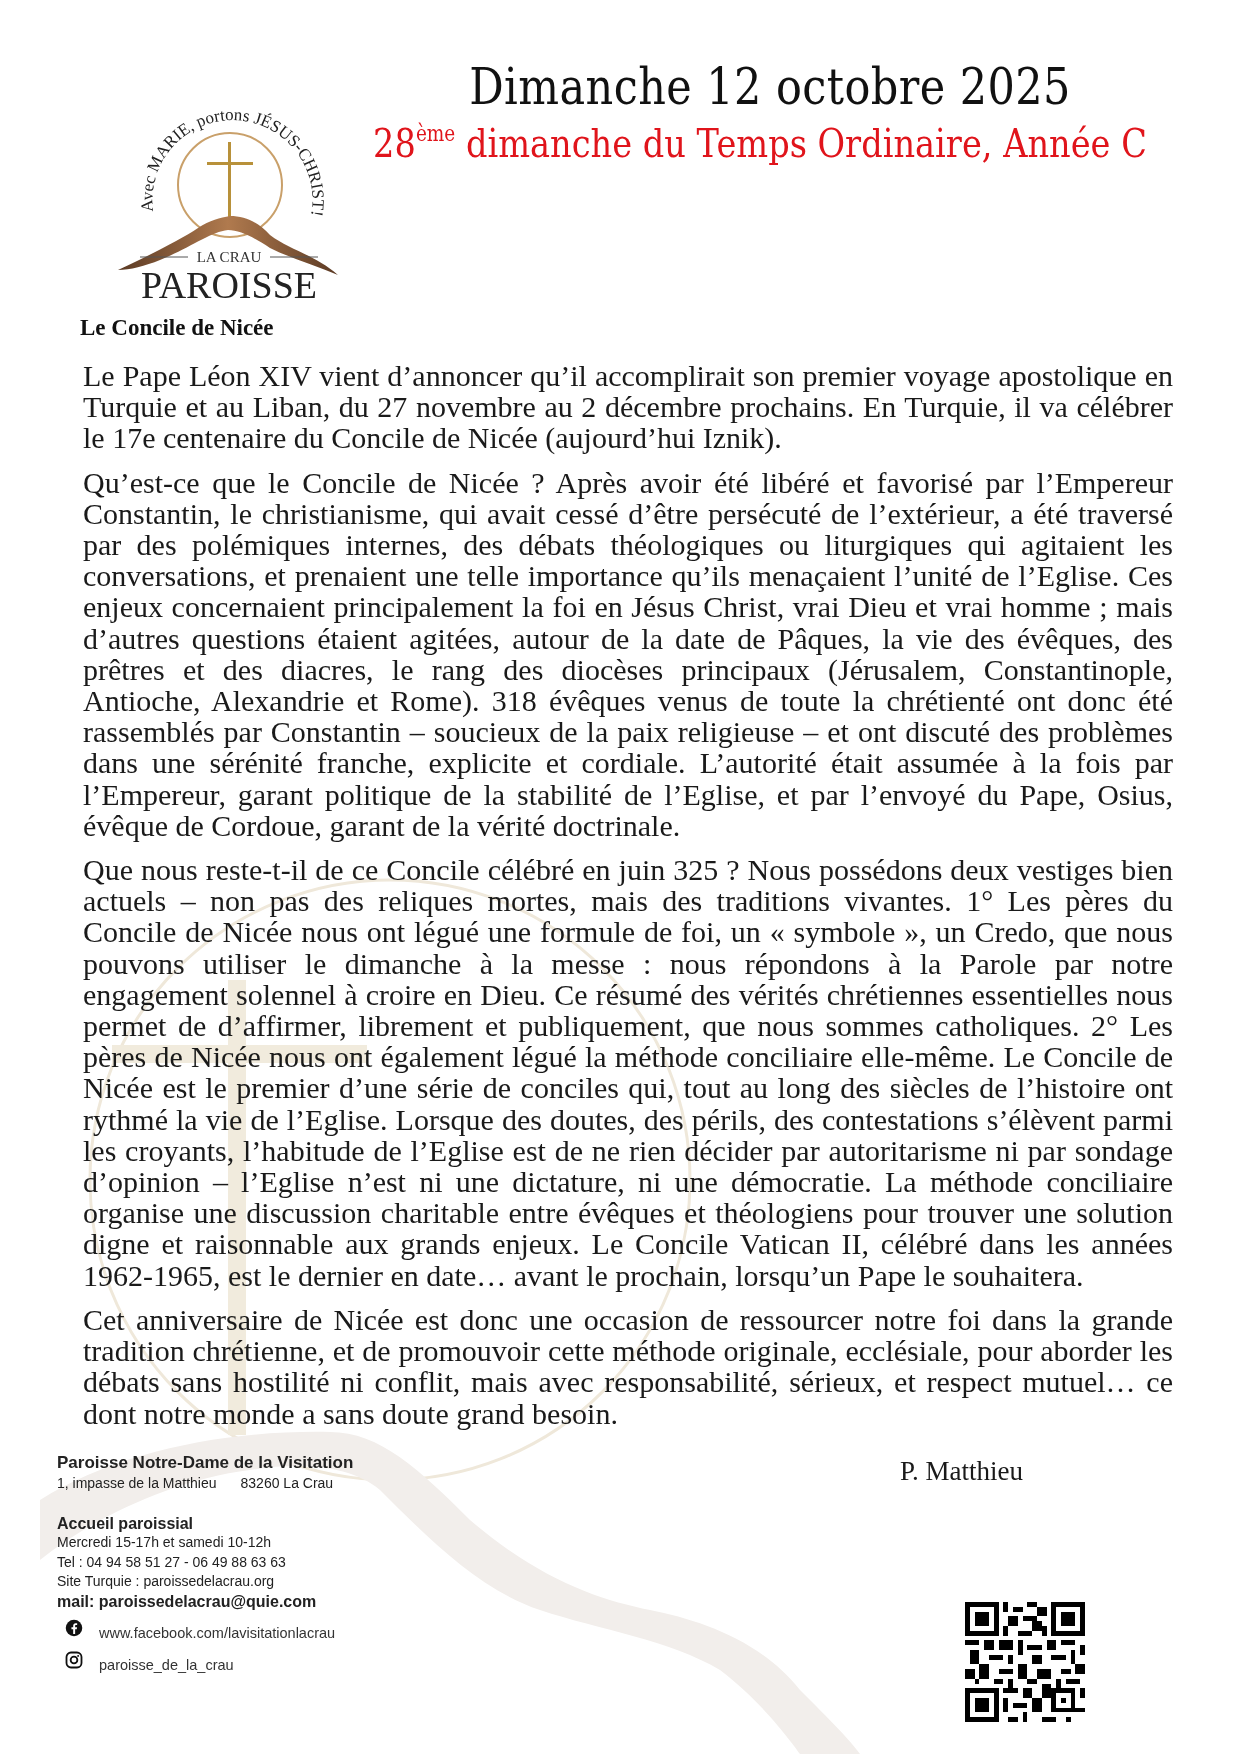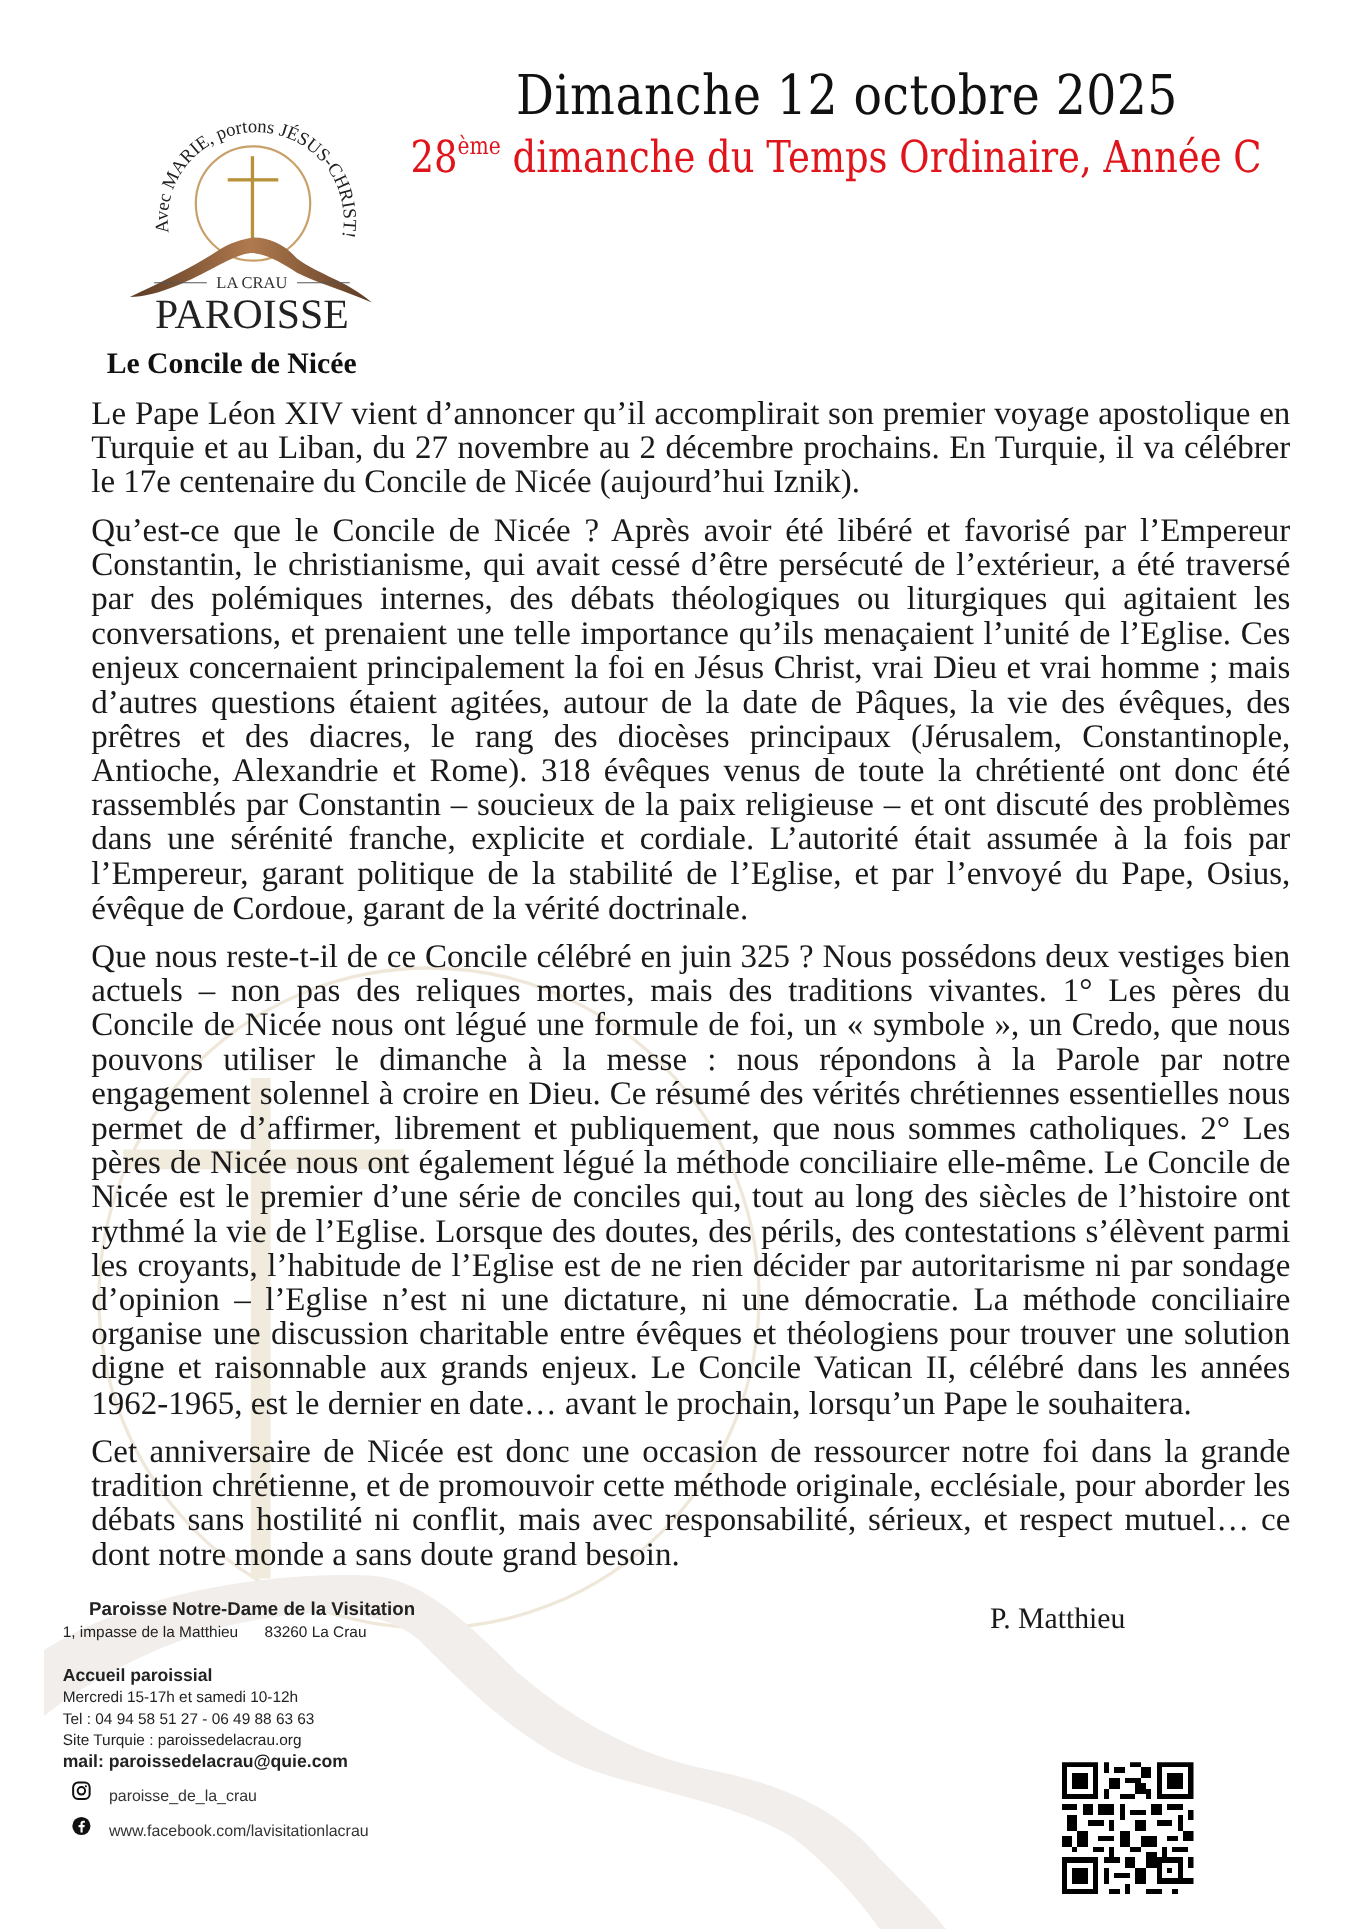--- a/index.html
+++ b/index.html
@@ -18,34 +18,34 @@
     }
     .sub-title {
       position: absolute; left: 290px; top: 120px; width: 940px; text-align: center;
       font-family: "DejaVu Serif", serif; font-size: 40px; color: #e0141b; white-space: nowrap;
       transform: scaleX(0.84); transform-origin: center top;
     }
     .sub-title sup { font-size: 22px; vertical-align: 16px; }
 
     
     .article-title {
-      position: absolute; left: 97px; top: 315px;
-      font-family: "Liberation Serif", serif; font-weight: bold; font-size: 27px; color: #111;
+      position: absolute; left: 80px; top: 315px;
+      font-family: "Liberation Serif", serif; font-weight: bold; font-size: 23px; color: #111;
     }
     .article {
       position: absolute; left: 83px; top: 360px; width: 1090px;
       font-family: "Liberation Serif", serif; font-size: 30px; line-height: 31.2px; color: #1a1a1a;
       text-align: justify; hyphens: manual;
     }
     .article p { margin: 0 0 13px 0; }
 
     
     .footer { position: absolute; left: 57px; top: 1452px; width: 400px;
       font-family: "Liberation Sans", sans-serif; color: #222; font-size: 14px; line-height: 19.5px; }
-    .footer .org { font-weight: bold; font-size: 17px; line-height: 22px; margin-left: 24px; }
+    .footer .org { font-weight: bold; font-size: 17px; line-height: 22px; }
     .footer .addr { font-size: 14px; }
     .footer .addr .cp { margin-left: 24px; }
     .footer .gap { height: 20px; }
     .footer .strong { font-weight: bold; font-size: 16px; }
     .social { display: flex; align-items: flex-end; margin-top: 8px; }
     .social .ico { width: 18px; height: 18px; margin-left: 8px; margin-right: 16px; margin-bottom: 6px; }
     .social .txt { font-size: 14.5px; color: #333; }
 
     .signature { position: absolute; left: 900px; top: 1456px;
       font-family: "Liberation Serif", serif; font-size: 27px; color: #1a1a1a; }
@@ -103,32 +103,32 @@
     <div class="org">Paroisse Notre-Dame de la Visitation</div>
     <div class="addr"><span>1, impasse de la Matthieu</span><span class="cp">83260 La Crau</span></div>
     <div class="gap"></div>
     <div class="strong">Accueil paroissial</div>
     <div>Mercredi 15-17h et samedi 10-12h</div>
     <div>Tel : 04 94 58 51 27  - 06 49 88 63 63</div>
     <div>Site Turquie : paroissedelacrau.org</div>
     <div class="strong">mail: paroissedelacrau@quie.com</div>
     <div class="social">
       <svg class="ico" viewBox="0 0 24 24">
+          <circle cx="12" cy="12" r="11" fill="#111"></circle>
+          <path d="M13.5 20v-6.5h2.2l.4-2.6h-2.6V9.3c0-.8.3-1.3 1.3-1.3h1.4V5.7c-.3 0-1.1-.1-2-.1-2 0-3.3 1.2-3.3 3.4v1.9H8.6v2.6h2.3V20z" fill="#fff"></path>
+        </svg>
+      <span class="txt">www.facebook.com/lavisitationlacrau</span>
+    </div>
+    <div class="social">
+      <svg class="ico" viewBox="0 0 24 24">
           <rect x="2" y="2" width="20" height="20" rx="6" fill="none" stroke="#111" stroke-width="2.4"></rect>
           <circle cx="12" cy="12" r="4.5" fill="none" stroke="#111" stroke-width="2.4"></circle>
           <circle cx="17.5" cy="6.5" r="1.3" fill="#111"></circle>
         </svg>
       <span class="txt">paroisse_de_la_crau</span>
-    </div>
-    <div class="social">
-      <svg class="ico" viewBox="0 0 24 24">
-          <circle cx="12" cy="12" r="11" fill="#111"></circle>
-          <path d="M13.5 20v-6.5h2.2l.4-2.6h-2.6V9.3c0-.8.3-1.3 1.3-1.3h1.4V5.7c-.3 0-1.1-.1-2-.1-2 0-3.3 1.2-3.3 3.4v1.9H8.6v2.6h2.3V20z" fill="#fff"></path>
-        </svg>
-      <span class="txt">www.facebook.com/lavisitationlacrau</span>
     </div>
   </div>
 
   <svg class="qr" viewBox="0 0 25 25" shape-rendering="crispEdges">
     <rect width="25" height="25" fill="#fff"></rect>
     <g fill="#000">
       <rect x="0" y="0" width="7" height="7"></rect>
         <rect x="1" y="1" width="5" height="5" fill="#fff"></rect>
         <rect x="2" y="2" width="3" height="3"></rect>
       <rect x="18" y="0" width="7" height="7"></rect>

